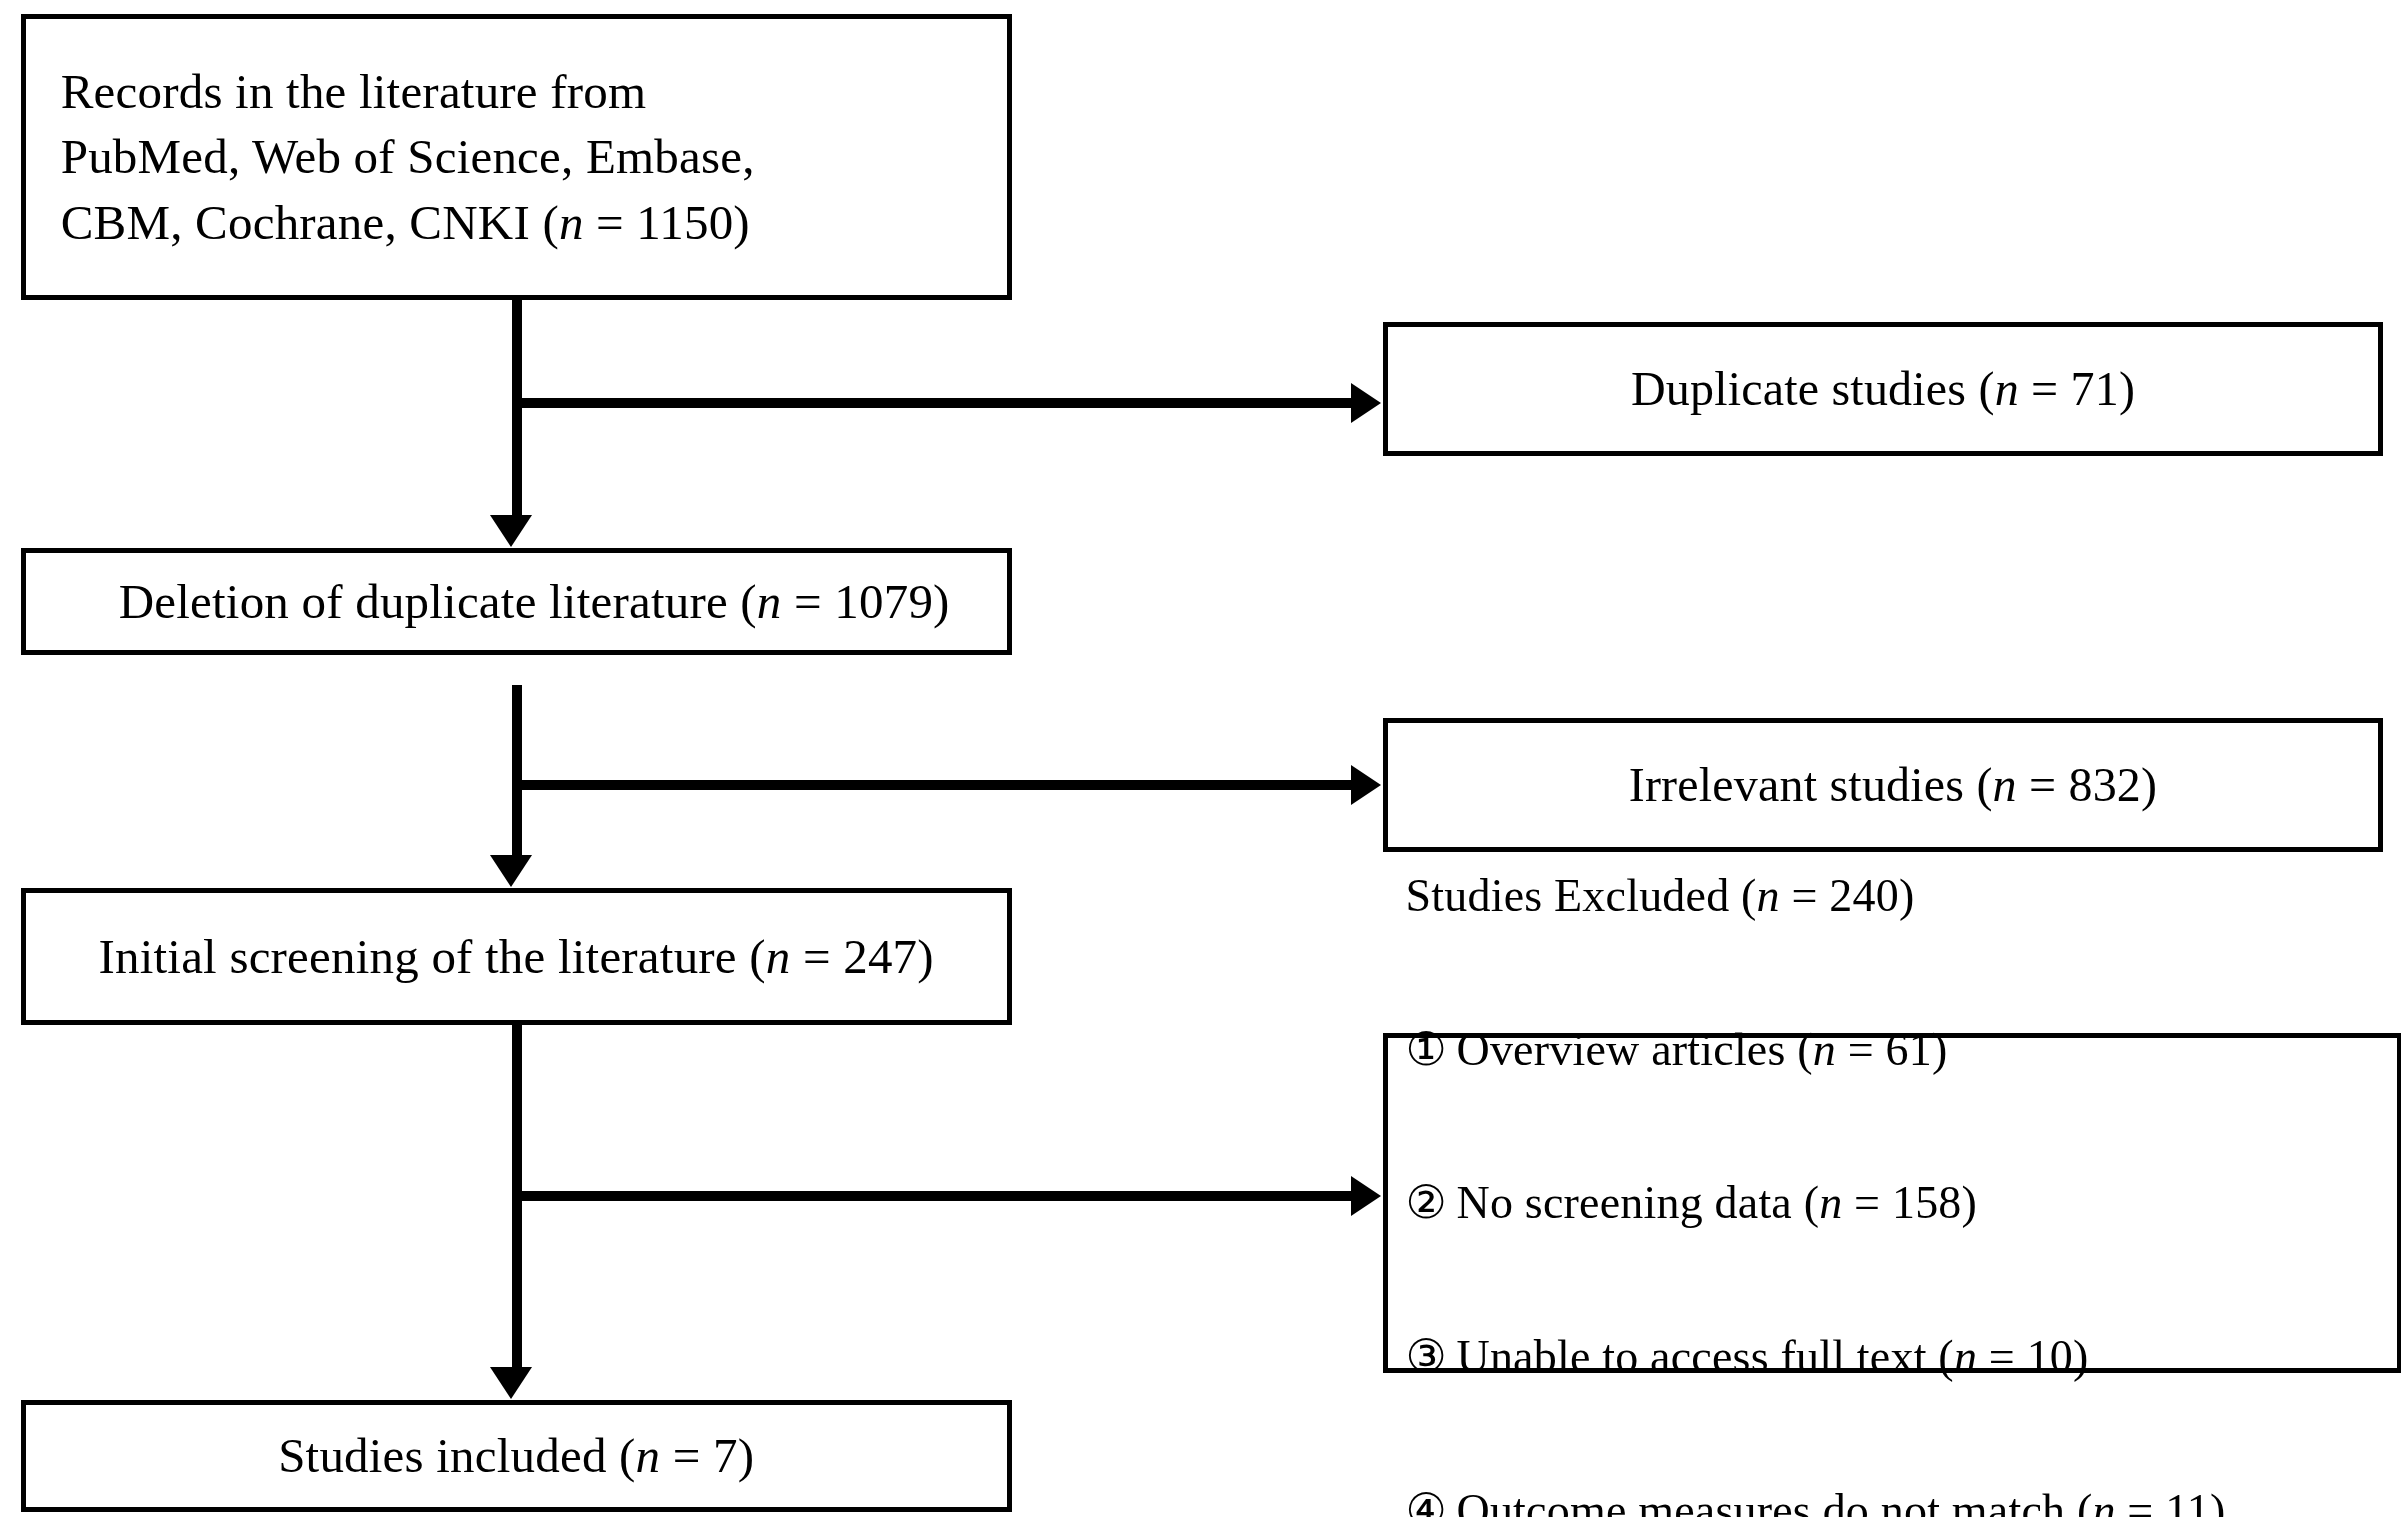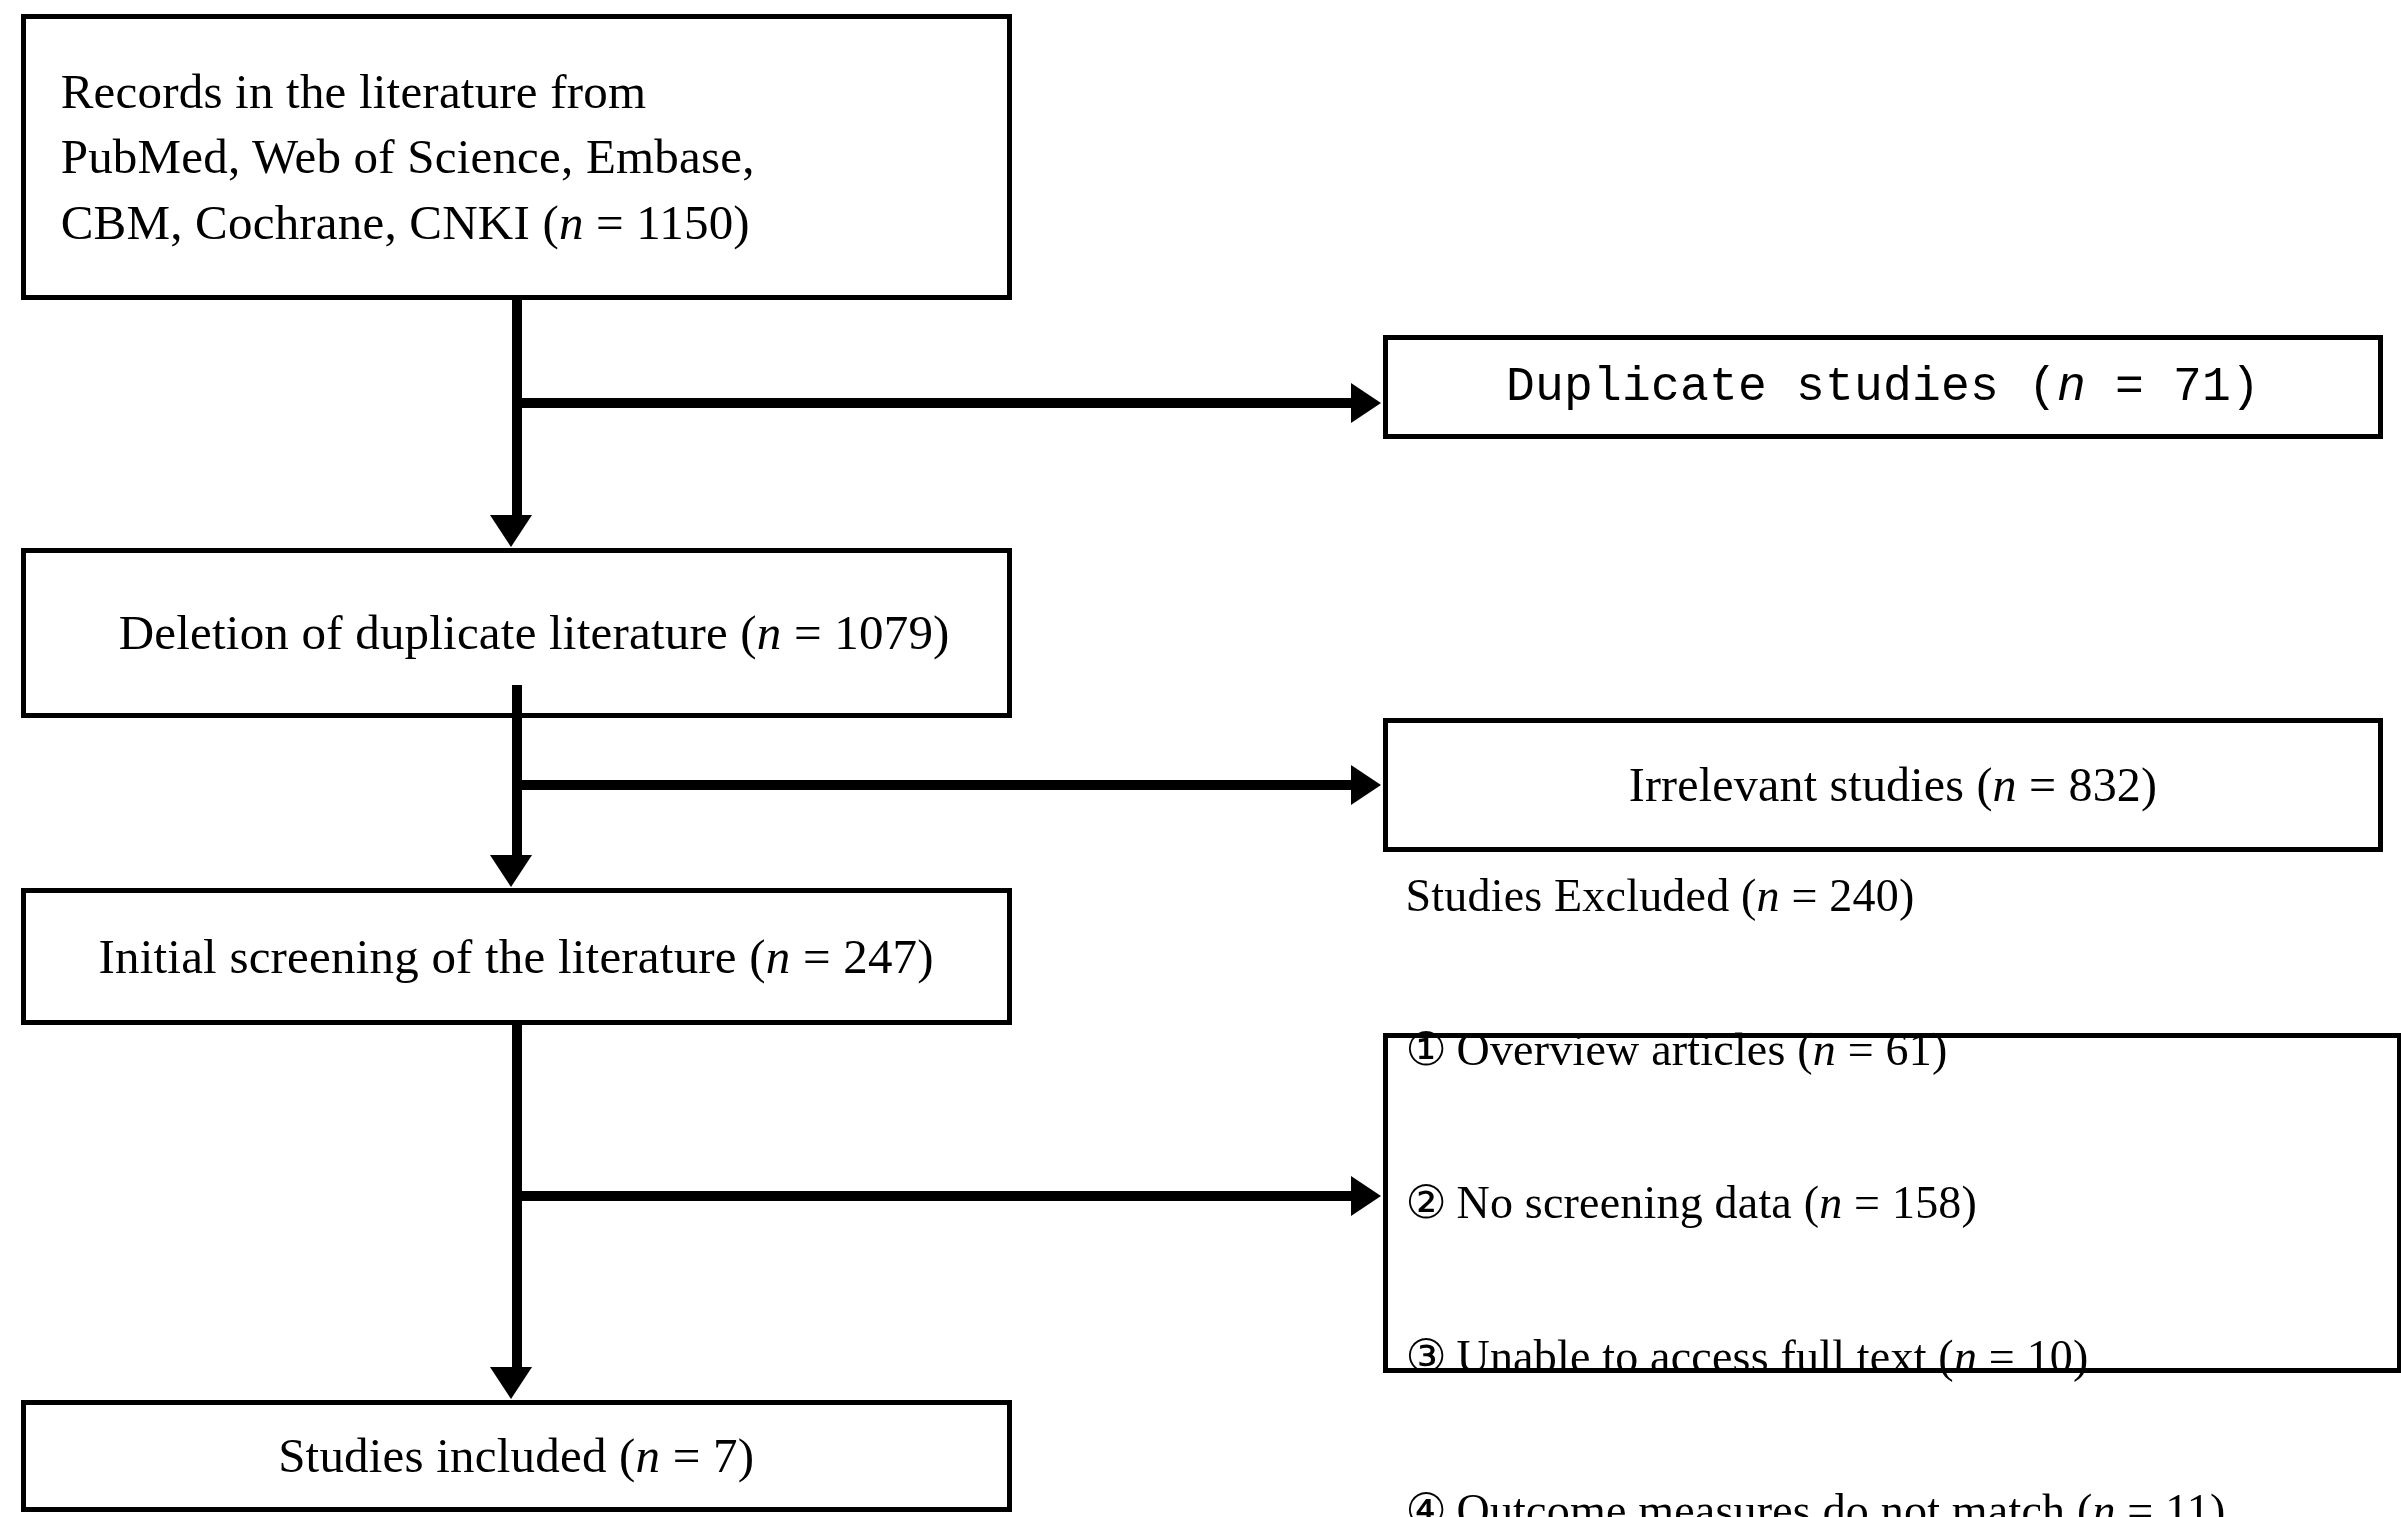--- a/index.html
+++ b/index.html
@@ -33,25 +33,25 @@
     letter-spacing: 0.2px;
     white-space: pre-line;
   }
   .node.center .txt { text-align: center; }
   .node.left   .txt { text-align: left; }
 
   .pad-l { padding-left: 35px; }
 
   
   #box-records      { left: 20.7px;   top: 14.3px;   width: 991px; height: 286px; }
-  #box-dedup        { left: 20.7px;   top: 548px;  width: 991px; height: 170px; padding-left: 36px; }
+  #box-dedup        { left: 20.7px;   top: 548px;  width: 991px; height: 107px; padding-left: 36px; }
   #box-screening    { left: 20.7px;   top: 888px; width: 991px; height: 137px; }
   #box-included     { left: 20.7px;   top: 1400px; width: 991px; height: 112px; }
 
-  #box-duplicate    { left: 1383px; top: 335px;  width: 1000px; height: 104px; font-family: Liberation Mono, monospace; }
+  #box-duplicate    { left: 1383px; top: 322px;  width: 1000px; height: 134px; }
   #box-irrelevant   { left: 1383px; top: 718px;  width: 1000px; height: 134px; padding-left: 20px; }
   #box-excluded     { left: 1383px; top: 1033px; width: 1019px; height: 340px; }
 
   #box-duplicate .txt,
   #box-irrelevant .txt { font-size: 48px; }
 
   #box-excluded .txt {
     font-size: 46px;
     line-height: 1.115;
     padding-left: 17.5px;

